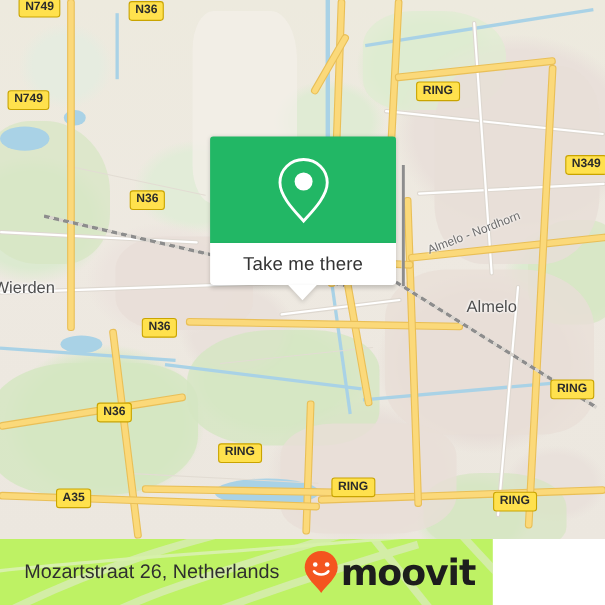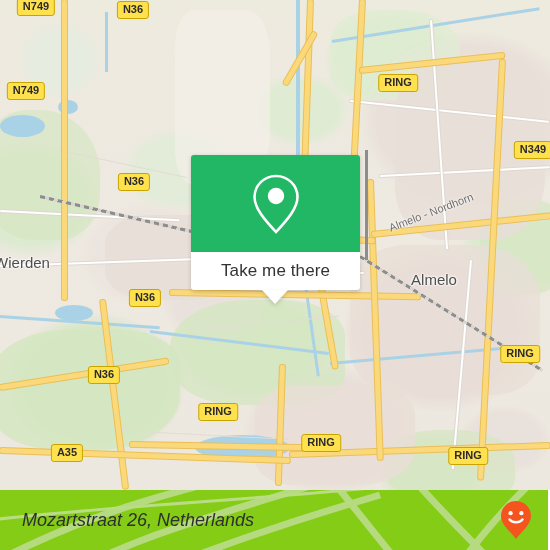--- a/index.html
+++ b/index.html
@@ -68,21 +68,21 @@
   }
 
   
   #attribution{
     position:absolute;left:0;top:467px;height:22px;line-height:22px;
     padding:0 9px 0 10px;background:rgba(255,255,255,0.78);
     color:#3b3b3b;font-size:13px;white-space:nowrap;
   }
 
   
-  #callout{position:absolute;left:191px;top:124px;width:143px;margin-top:31px;}
+  #callout{position:absolute;left:191px;top:124px;width:143px;}
   #callout-green{
     width:169px;height:97px;background:#22b765;
     border-radius:3px 3px 0 0;
     display:flex;align-items:center;justify-content:center;
     box-shadow:0 1px 4px rgba(0,0,0,0.18);
   }
   #callout-label{
     width:169px;height:38px;background:#fff;border-radius:0 0 3px 3px;
     display:flex;align-items:center;justify-content:center;
     color:#333;font-size:17px;letter-spacing:.1px;
@@ -90,21 +90,21 @@
   }
   #callout-tail{
     position:absolute;left:71px;top:135px;width:0;height:0;
     border-left:13px solid transparent;border-right:13px solid transparent;
     border-top:14px solid #ffffff;
     filter:drop-shadow(0 2px 2px rgba(0,0,0,.15));
   }
 
   
   #bottombar{
-    position:absolute;left:0;top:490px;width:548px;height:60px;background:#84cc16;overflow:hidden;font-style:italic;
+    position:absolute;left:0;top:490px;width:448px;height:60px;background:#bef264;overflow:hidden;
   }
   #bottom-watermark{
     position:absolute;left:0;top:-40px;width:550px;height:140px;opacity:.5;
   }
   #address{
     position:absolute;left:22px;top:50%;transform:translateY(-50%);
     color:#2f2f2f;font-size:18px;white-space:nowrap;
   }
   #brand{
     position:absolute;right:16px;top:50%;transform:translateY(-50%);
@@ -176,21 +176,21 @@
     <div class="road major" style="left:500px;top:60px;width:5px;height:420px;transform:rotate(3deg);transform-origin:top;"></div>
     <div class="road major" style="left:360px;top:68px;width:145px;height:5px;transform:rotate(-6deg);transform-origin:left;"></div>
 
     <div class="rail" style="left:40px;top:195px;width:280px;height:3px;transform:rotate(13deg);transform-origin:left;"></div>
     <div class="rail" style="left:360px;top:255px;width:215px;height:3px;transform:rotate(32deg);transform-origin:left;"></div>
     <div class="rail" style="left:365px;top:150px;width:3px;height:110px;"></div>
 
     <div class="raillabel" style="left:434px;top:228px;transform:translate(-50%,-50%) rotate(-21deg);">Almelo - Nordhorn</div>
 
     <div class="placelabel" style="left:22px;top:262px;">Wierden</div>
-    <div class="placelabel" style="left:434px;top:279px;text-align:right;">Almelo</div>
+    <div class="placelabel" style="left:447px;top:279px;text-align:right;">Almelo</div>
 
     <div class="shield" style="left:36px;top:7px;">N749</div>
     <div class="shield" style="left:133px;top:10px;">N36</div>
     <div class="shield" style="left:26px;top:91px;">N749</div>
     <div class="shield" style="left:134px;top:182px;">N36</div>
     <div class="shield" style="left:398px;top:83px;">RING</div>
     <div class="shield" style="left:533px;top:150px;">N349</div>
     <div class="shield" style="left:145px;top:298px;">N36</div>
     <div class="shield" style="left:104px;top:375px;">N36</div>
     <div class="shield" style="left:218px;top:412px;">RING</div>
@@ -230,16 +230,17 @@
 
     <div id="address">Mozartstraat 26, Netherlands</div>
 
     <div id="brand">
       <svg width="32" height="40" viewBox="0 0 32 40">
         <path d="M16 1 C7.7 1 1 7.7 1 16 C1 25 12 33 16 39 C20 33 31 25 31 16 C31 7.7 24.3 1 16 1 Z" fill="#f4551f"></path>
         <circle cx="10.6" cy="13.2" r="2.1" fill="#ffffff"></circle>
         <circle cx="21.4" cy="13.2" r="2.1" fill="#ffffff"></circle>
         <path d="M9.5 19.4 C12 23.2 20 23.2 22.5 19.4" stroke="#ffffff" stroke-width="2.4" fill="none" stroke-linecap="round"></path>
       </svg>
+      <span id="brand-word">moovit</span>
     </div>
   </div>
 
 </div>
 
 </body></html>

